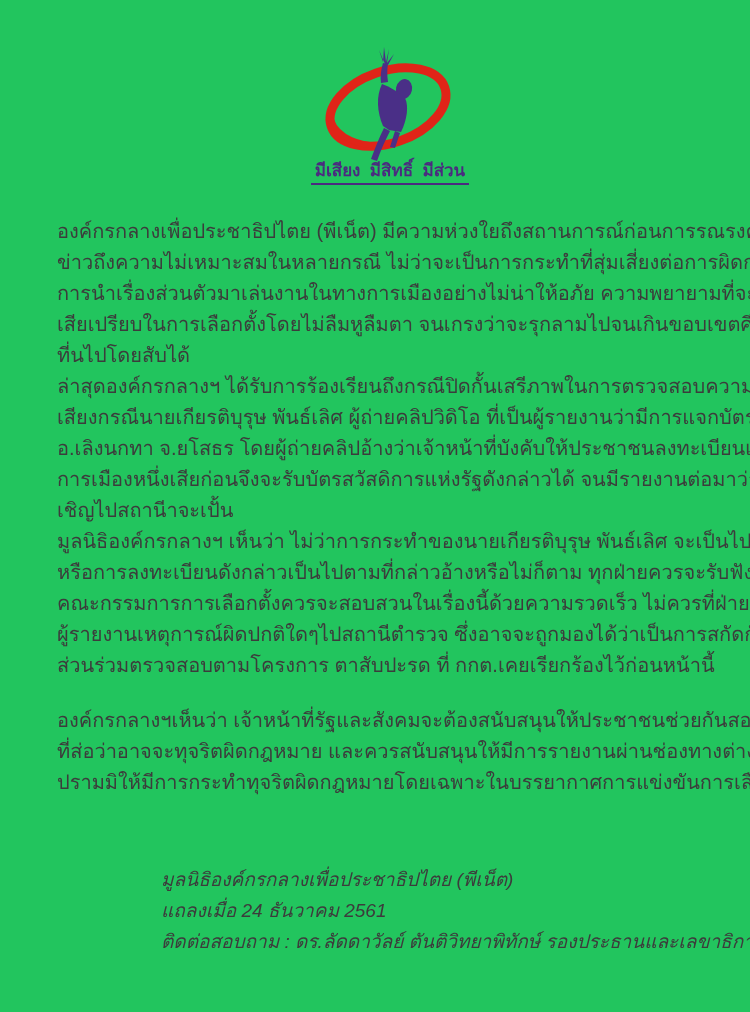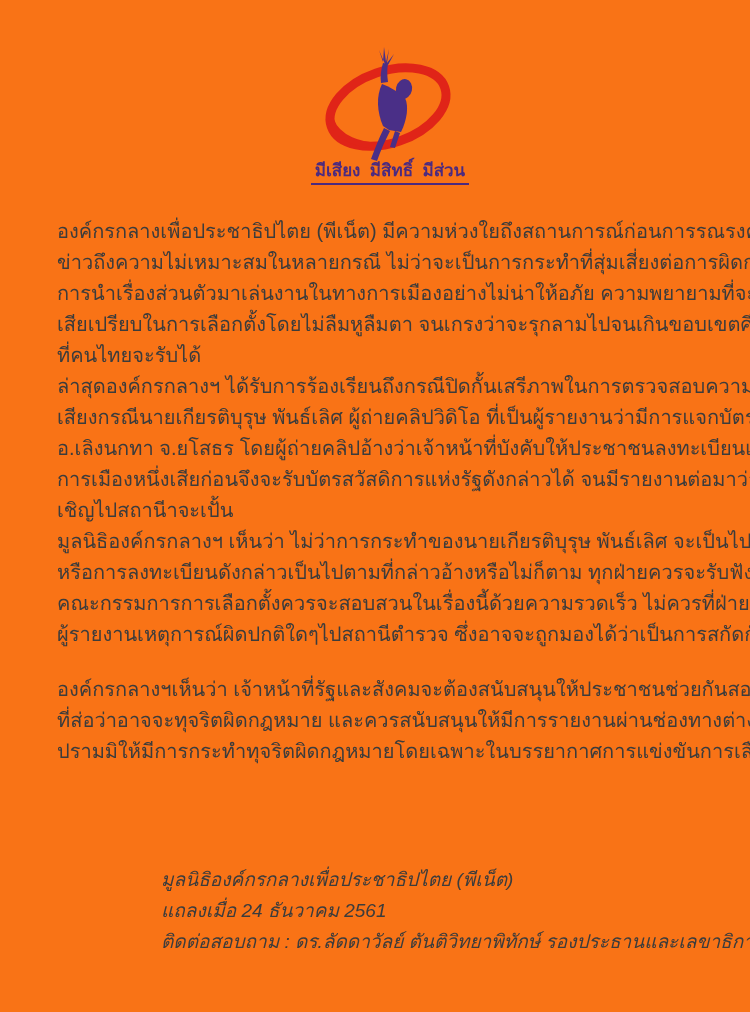--- a/index.html
+++ b/index.html
@@ -5,21 +5,21 @@
   html,body{margin:0;padding:0;}
   body{
     background:#ffffff;
     font-family:"Liberation Sans", sans-serif;
   }
   .page{
     position:relative;
     width:750px;
     height:1012px;
     margin:0 auto;
-    background:#f97316;
+    background:#22c55e;
     overflow:hidden;
   }
 
   
   .logo-wrap{
     position:absolute;
     left:305px;
     top:46px;
     width:170px;
     display:flex;
@@ -97,36 +97,37 @@
     <div class="tagline">มีเสียง  มีสิทธิ์  มีส่วน</div>
   </div>
 
   <div class="body-text">
 
     <div class="para">
       <div class="line">องค์กรกลางเพื่อประชาธิปไตย (พีเน็ต) มีความห่วงใยถึงสถานการณ์ก่อนการรณรงค์เลือกตั้งจากที่เป็น</div>
       <div class="line">ข่าวถึงความไม่เหมาะสมในหลายกรณี ไม่ว่าจะเป็นการกระทำที่สุ่มเสี่ยงต่อการผิดกฎหมายเลือกตั้ง และ</div>
       <div class="line">การนำเรื่องส่วนตัวมาเล่นงานในทางการเมืองอย่างไม่น่าให้อภัย ความพยายามที่จะชิงความได้เปรียบ</div>
       <div class="line">เสียเปรียบในการเลือกตั้งโดยไม่ลืมหูลืมตา จนเกรงว่าจะรุกลามไปจนเกินขอบเขตศีลธรรม จรรยาบรรณ</div>
-      <div class="line">ที่คนไทยจะรับได้</div>
+      <div class="line">ที่นไปโดยสับได้</div>
     </div>
 
     <div class="para">
       <div class="line">ล่าสุดองค์กรกลางฯ ได้รับการร้องเรียนถึงกรณีปิดกั้นเสรีภาพในการตรวจสอบความผิดปกติของการหา</div>
       <div class="line">เสียงกรณีนายเกียรติบุรุษ พันธ์เลิศ ผู้ถ่ายคลิปวิดิโอ ที่เป็นผู้รายงานว่ามีการแจกบัตรสวัสดิการแห่งรัฐใน</div>
       <div class="line">อ.เลิงนกทา จ.ยโสธร โดยผู้ถ่ายคลิปอ้างว่าเจ้าหน้าที่บังคับให้ประชาชนลงทะเบียนเป็นสมาชิกพรรค</div>
       <div class="line">การเมืองหนึ่งเสียก่อนจึงจะรับบัตรสวัสดิการแห่งรัฐดังกล่าวได้ จนมีรายงานต่อมาว่านายเกียรติบุรุษถูก</div>
       <div class="line">เชิญไปสถานีาจะเปั้น</div>
     </div>
 
     <div class="para">
       <div class="line">มูลนิธิองค์กรกลางฯ เห็นว่า ไม่ว่าการกระทำของนายเกียรติบุรุษ พันธ์เลิศ จะเป็นไปโดยสุจริตใจหรือไม่</div>
       <div class="line">หรือการลงทะเบียนดังกล่าวเป็นไปตามที่กล่าวอ้างหรือไม่ก็ตาม ทุกฝ่ายควรจะรับฟังข้อเท็จจริง โดยทาง</div>
       <div class="line">คณะกรรมการการเลือกตั้งควรจะสอบสวนในเรื่องนี้ด้วยความรวดเร็ว ไม่ควรที่ฝ่ายใดจะรีบนำตัว</div>
       <div class="line">ผู้รายงานเหตุการณ์ผิดปกติใดๆไปสถานีตำรวจ ซึ่งอาจจะถูกมองได้ว่าเป็นการสกัดกั้นไม่ให้ประชาชนมี</div>
+      <div class="line">ส่วนร่วมตรวจสอบตามโครงการ ตาสับปะรด ที่ กกต.เคยเรียกร้องไว้ก่อนหน้านี้</div>
     </div>
 
     <div class="para gap-before">
       <div class="line">องค์กรกลางฯเห็นว่า เจ้าหน้าที่รัฐและสังคมจะต้องสนับสนุนให้ประชาชนช่วยกันสอดส่องดูแลพฤติกรรม</div>
       <div class="line">ที่ส่อว่าอาจจะทุจริตผิดกฎหมาย และควรสนับสนุนให้มีการรายงานผ่านช่องทางต่าง ๆ เพื่อเป็นการป้อง</div>
       <div class="line">ปรามมิให้มีการกระทำทุจริตผิดกฎหมายโดยเฉพาะในบรรยากาศการแข่งขันการเลือกตั้งที่กำลังจะมาถึง</div>
     </div>
 
   </div>
 

